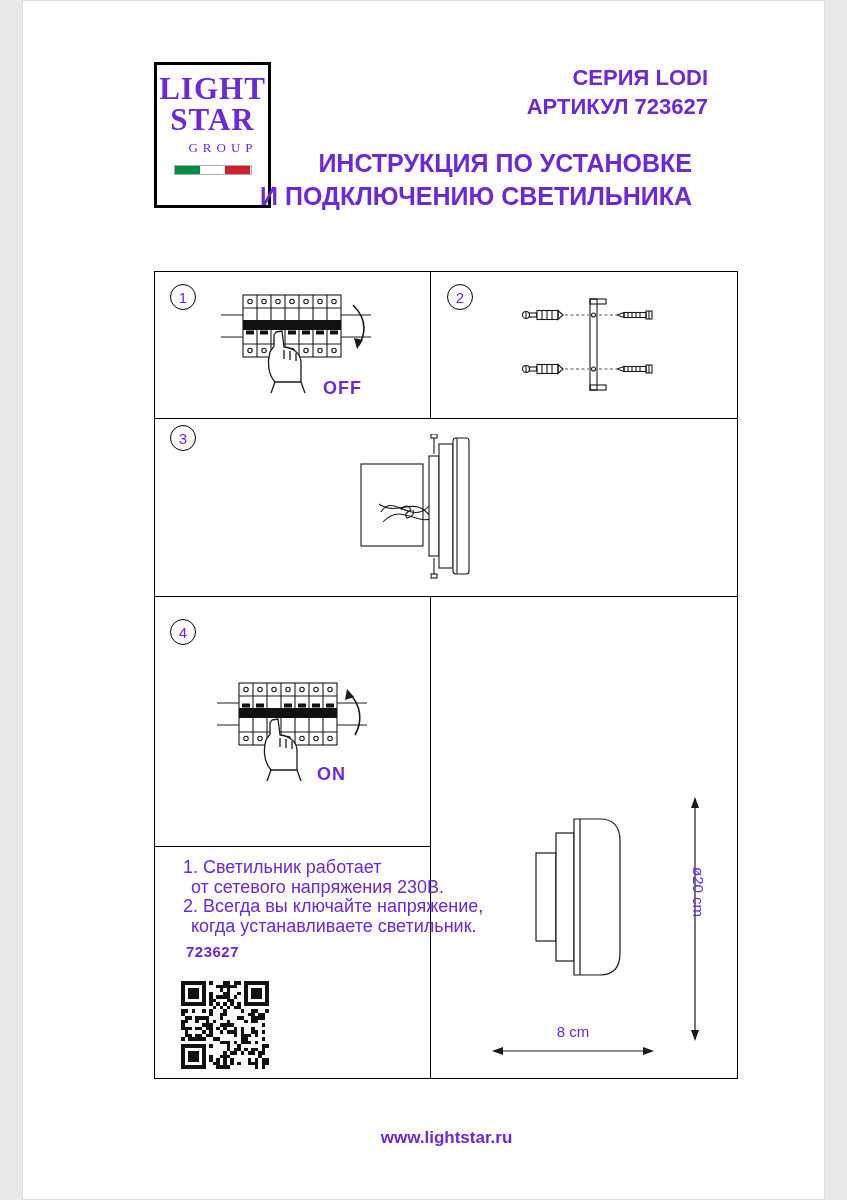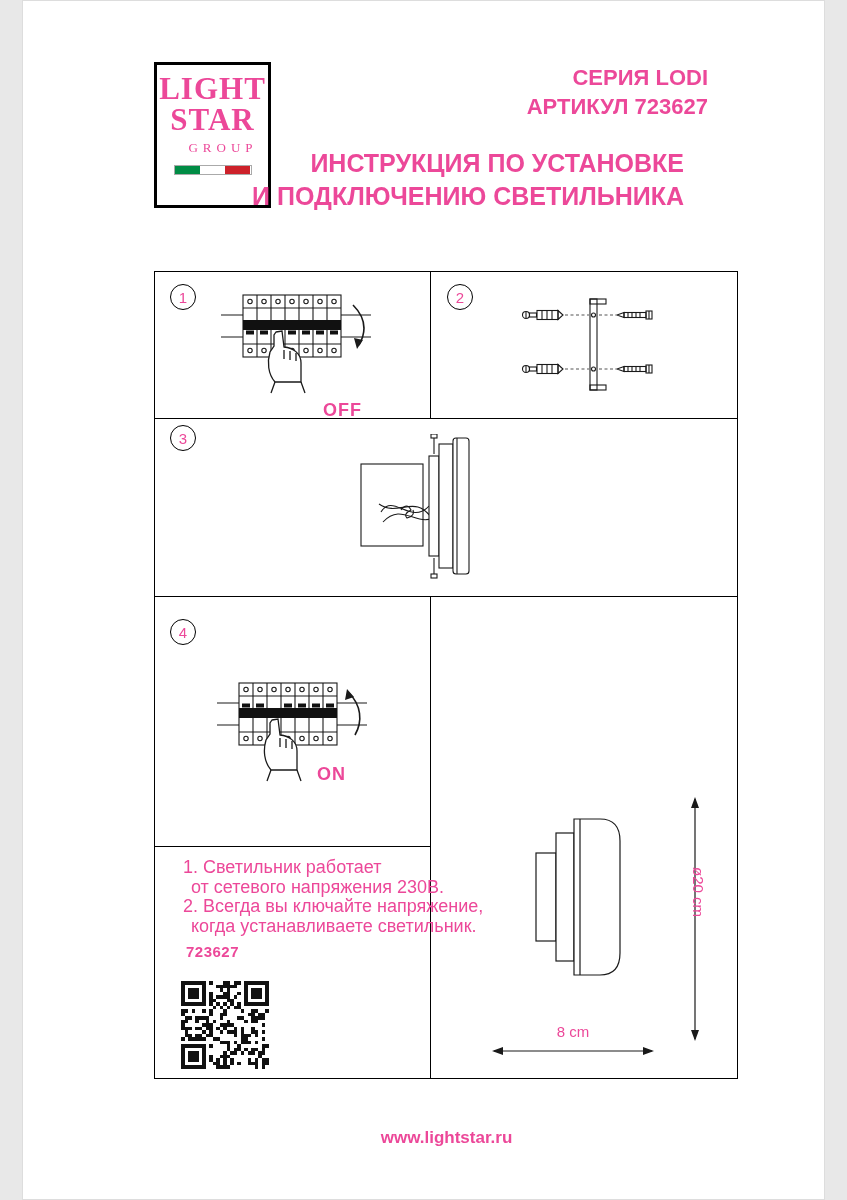--- a/index.html
+++ b/index.html
@@ -1,34 +1,34 @@
 <!DOCTYPE html>
 <html><head>
 <meta charset="utf-8">
 <style>
   html,body{margin:0;padding:0;background:#e8e8e8;}
   .page{
     position:relative;width:803px;height:1200px;background:#ffffff;
-    margin:0 auto;font-family:"Liberation Sans",sans-serif;color:#ec4899;
+    margin:0 auto;font-family:"Liberation Sans",sans-serif;color:#6d28d9;
     overflow:hidden;border:1px solid #ddd;box-sizing:border-box;
   }
   .abs{position:absolute;}
   .line{position:absolute;background:#000;}
   
   .logo-box{
     left:131px;top:61px;width:111px;height:132px;border:3px solid #000;
     display:flex;flex-direction:column;align-items:center;padding-top:8px;
   }
   .logo-word{font-family:"Liberation Serif",serif;font-weight:bold;font-size:31px;line-height:31px;letter-spacing:1px;}
   .logo-group{font-family:Liberation Serif, serif;font-size:13px;letter-spacing:5px;margin-top:5px;margin-left:21px;}
   .logo-flag{display:flex;width:78px;height:10px;margin-top:9px;border:1px solid #aaa;box-sizing:border-box;}
   .logo-flag span{flex:1;}
   
   .hdr-right{right:116px;top:62px;text-align:right;font-weight:bold;font-size:22px;line-height:29px;}
-  .hdr-title{right:140px;top:146px;text-align:right;font-weight:bold;font-size:25px;line-height:33px;}
+  .hdr-title{right:132px;top:146px;text-align:right;font-weight:bold;font-size:25px;line-height:33px;}
   
   .stepnum{
     position:absolute;width:26px;height:26px;border:1.5px solid #000;border-radius:50%;
     display:flex;align-items:center;justify-content:center;font-size:15px;box-sizing:border-box;
   }
   .switch-label{position:absolute;font-weight:bold;font-size:18px;letter-spacing:1px;}
   
   .notes{left:160px;top:857px;font-size:18px;line-height:19.5px;}
   .notes .indent{padding-left:8px;}
   .notes-article{left:163px;top:942px;font-weight:bold;font-size:15px;letter-spacing:0.5px;}
@@ -114,21 +114,21 @@
     </g>
     <g stroke="#1a1a1a" stroke-width="1.3" fill="#fff">
       <path d="M55,45 L61,44 L63,60 C72,61 80,66 80,76 L80,95 L54,95 C47,87 46,75 49,65 L53,59 L53,48 Z"></path>
       <path d="M63,63 L63,72 M69,64 L69,73 M75,66 L75,74 M54,95 L50,106 M80,95 L84,106" fill="none"></path>
     </g>
     <g>
       <path d="M132,18 C144,30 146,44 138,58" fill="none" stroke="#1a1a1a" stroke-width="1.6"></path>
       <polygon points="136,62 133,51 142,53" fill="#1a1a1a"></polygon>
     </g>
   </svg>
-  <div class="switch-label" style="left:300px;top:377px;margin-top:22px;">OFF</div>
+  <div class="switch-label" style="left:300px;top:377px;">OFF</div>
 
   <svg class="abs" style="left:497px;top:296px;" width="140" height="95" viewBox="0 0 140 95">
     <g stroke="#1a1a1a" stroke-width="1.1" fill="none">
 
       <circle cx="6" cy="18" r="3.5"></circle>
         <line x1="6" y1="15" x2="6" y2="21"></line>
       <rect x="9.5" y="16" width="7" height="4"></rect>
       <rect x="17" y="13.5" width="21" height="9"></rect>
       <line x1="22" y1="13.5" x2="22" y2="22.5"></line>
         <line x1="27" y1="13.5" x2="27" y2="22.5"></line>

